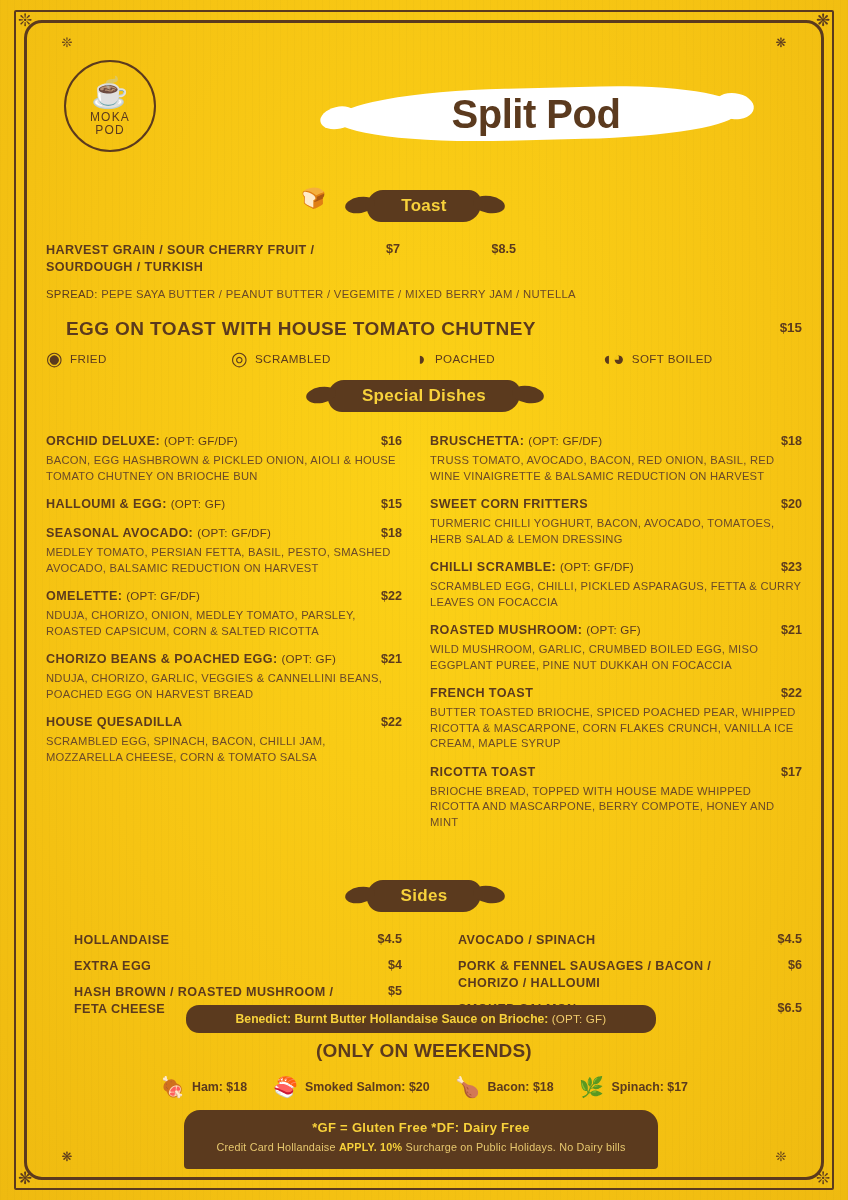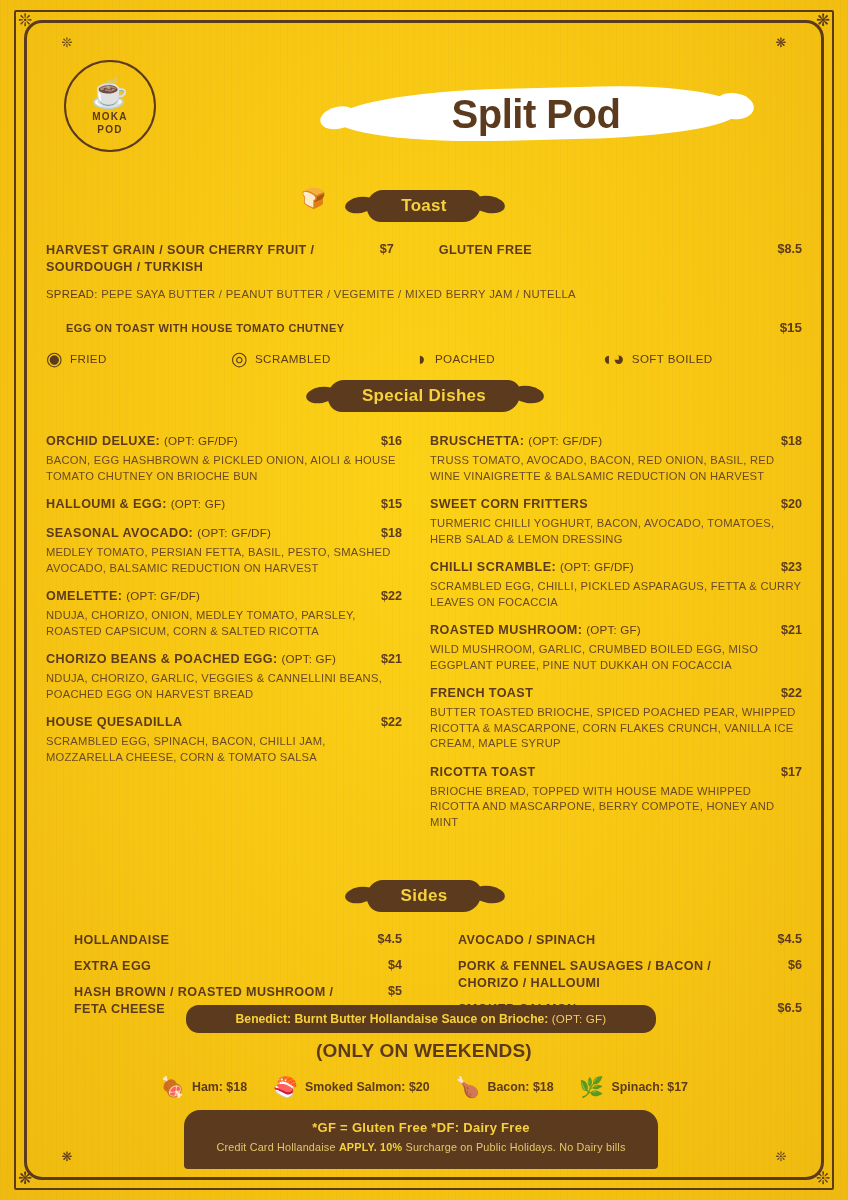--- a/index.html
+++ b/index.html
@@ -43,21 +43,21 @@
 
   
   .logo {
     position: absolute; left: 18px; top: 20px;
     width: 92px; height: 92px; border-radius: 50%;
     border: 2px solid #5B3A1E;
     display: flex; flex-direction: column; align-items: center; justify-content: center;
     color: #5B3A1E;
   }
   .logo .cup { font-size: 30px; line-height: 32px; }
-  .logo .lname { font-size: 10px; letter-spacing: 1.2px; font-weight: bold; text-align:center; line-height: 10px; margin-top: 3px;}
+  .logo .lname { font-size: 12px; letter-spacing: 1.2px; font-weight: normal; text-align:center; line-height: 10px; margin-top: 3px;}
 
   
   .title-wrap { position: absolute; left: 290px; top: 40px; width: 400px; height: 70px; }
   .brush {
     position: absolute; left: 0; top: 8px; width: 400px; height: 52px;
     background: #fff;
     border-radius: 50% 40% 45% 50% / 60% 55% 50% 58%;
     transform: rotate(-1.4deg);
   }
   .brush:before {
@@ -185,31 +185,30 @@
 
     <div class="toast-sec">
       <div class="banner">
         <span class="sideicon" style="left:255px; top:-4px;">🍞</span>
         <span class="ribbon">Toast</span>
       </div>
 
       <div class="toast-row1">
         <div class="tr-left itemname">HARVEST GRAIN / SOUR CHERRY FRUIT / SOURDOUGH / TURKISH</div>
         <div class="tr-price price">$7</div>
-        <div class="tr-right itemname">GLUTEN FREE</div>
         <div class="tr-price2 price">$8.5</div>
       </div>
 
       <div class="spread">
         <b>SPREAD:</b>
         <span>PEPE SAYA BUTTER / PEANUT BUTTER / VEGEMITE / MIXED BERRY JAM / NUTELLA</span>
       </div>
 
       <div class="egg-row">
-        <div class="itemname" style="font-size:11px;padding-left:20px;">EGG ON TOAST WITH HOUSE TOMATO CHUTNEY</div>
+        <div class="itemname" style="font-size:19px;padding-left:20px;">EGG ON TOAST WITH HOUSE TOMATO CHUTNEY</div>
         <div class="price" style="font-size:13.4px;">$15</div>
       </div>
 
       <div class="egg-icons">
         <div class="egg-opt">
           <span class="ic">◉</span>
           <span>FRIED</span>
         </div>
         <div class="egg-opt">
           <span class="ic">◎</span>

